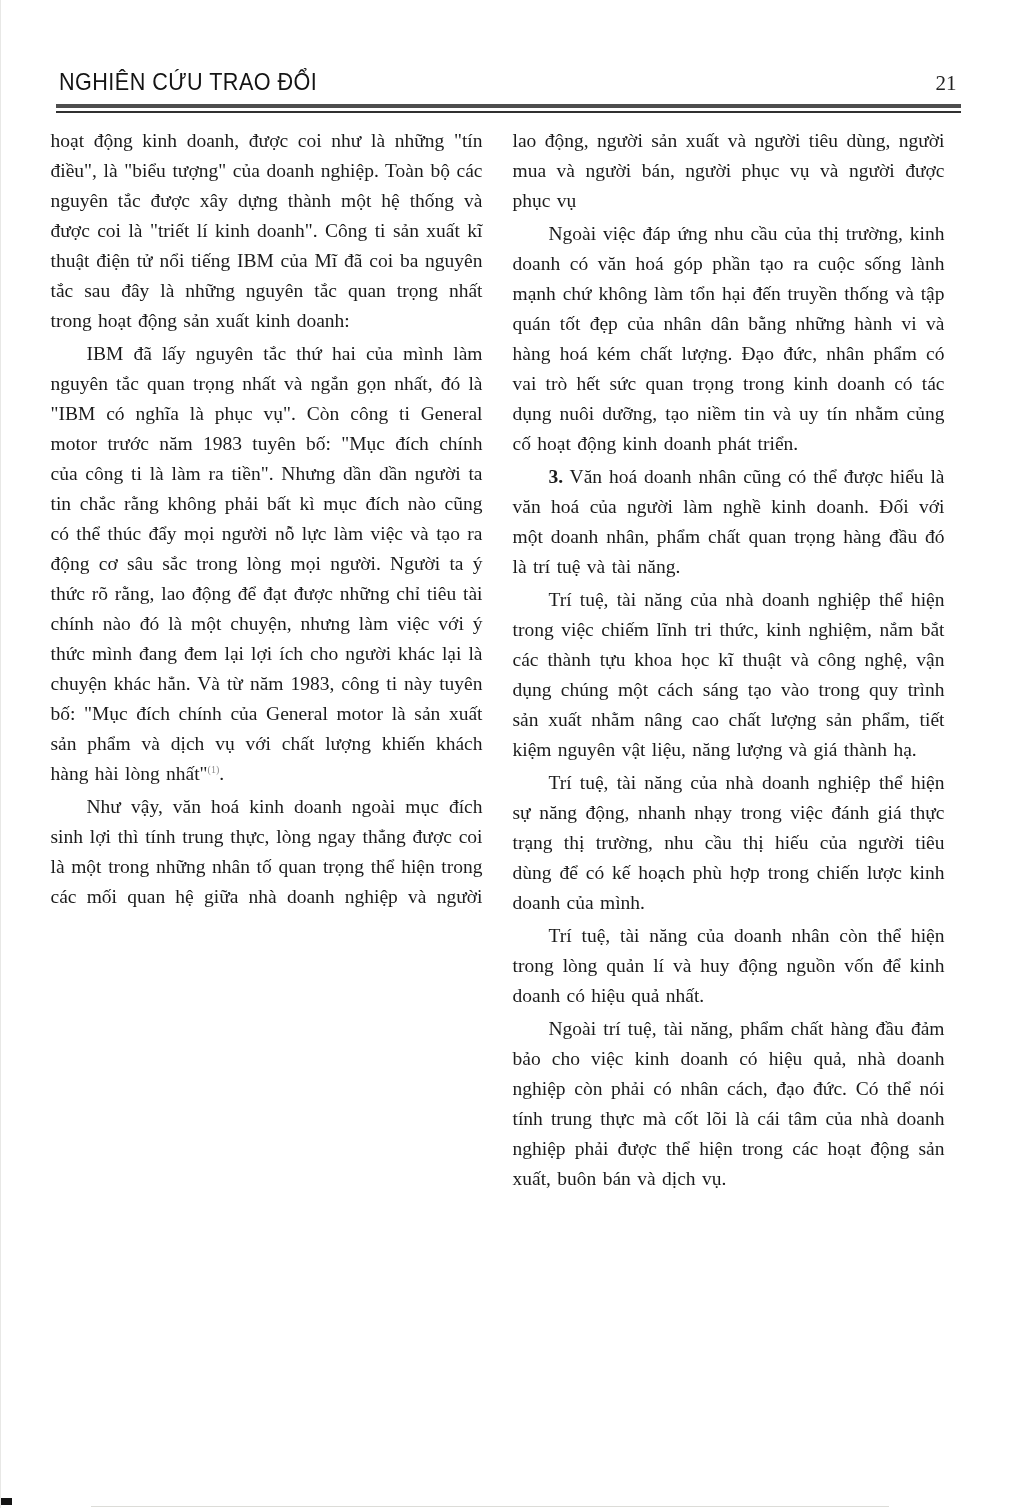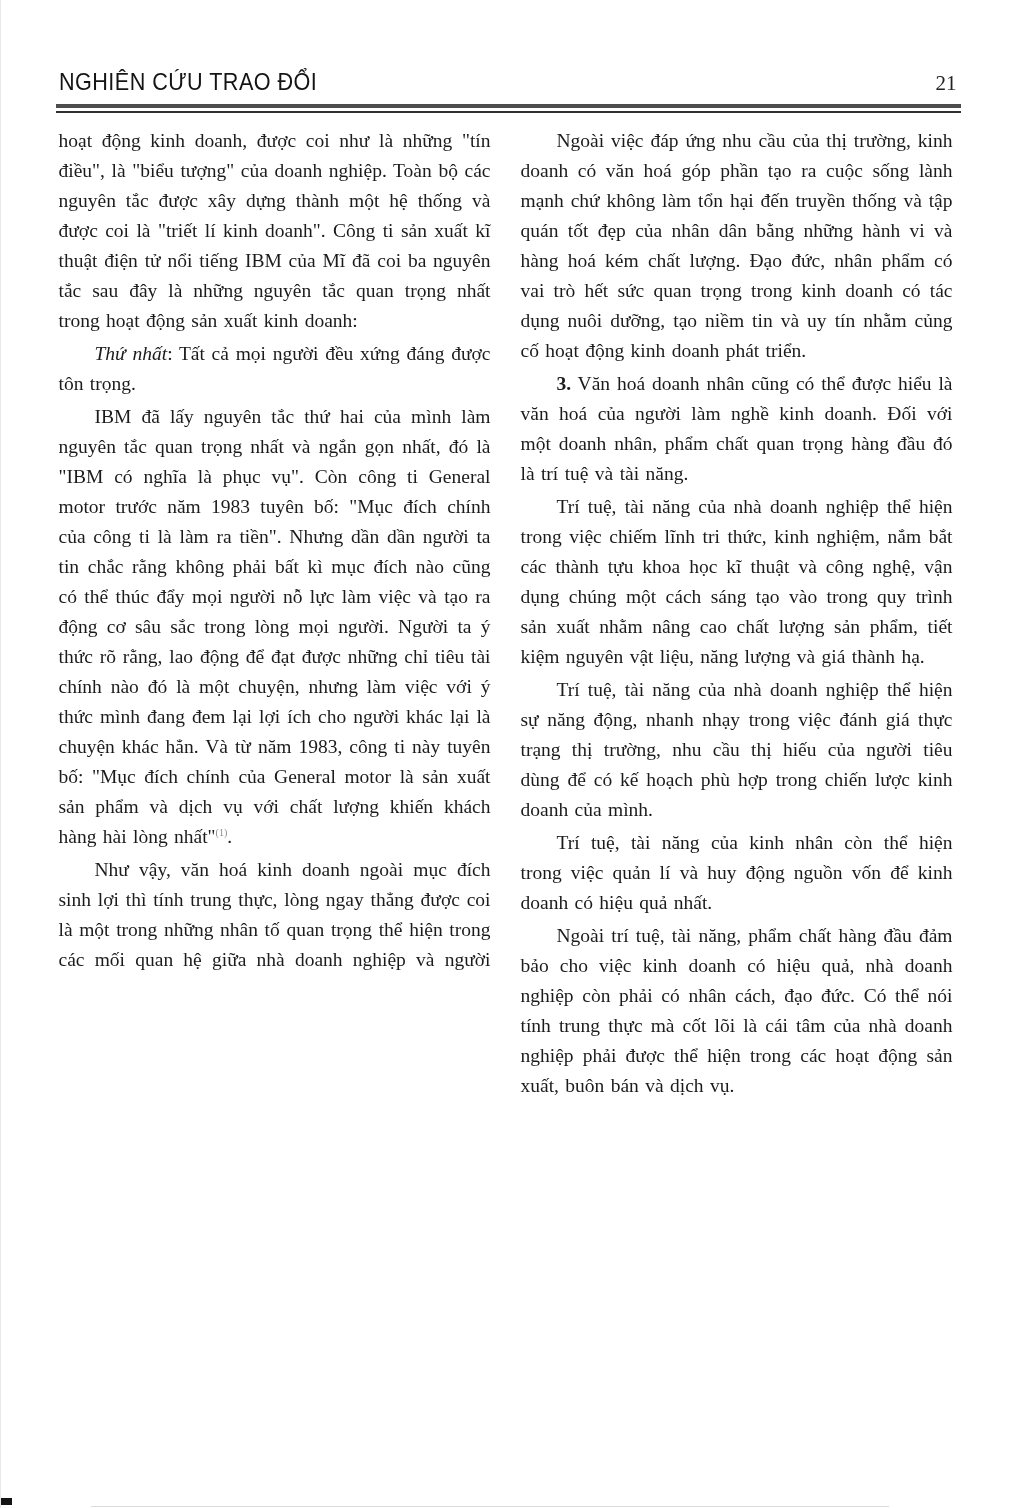--- a/index.html
+++ b/index.html
@@ -26,21 +26,21 @@
   }
   .page-number{
     font-size:21px;color:#222;
   }
   
   .rule{position:absolute;left:55px;right:48px;top:104px;}
   .rule .thick{height:4px;background:#4d4d4d;}
   .rule .thin{height:2px;background:#303030;margin-top:3px;}
   
   .cols{
-    position:absolute;top:126px;left:58px;width:894px;
+    position:absolute;top:126px;left:50px;width:894px;
     display:flex;gap:30px;
   }
   .col{width:434px;}
   .col p{
     margin:0 0 3px 0;
     font-size:19.5px;
     line-height:30px;
     text-align:justify;
     word-spacing:1.5px;
   }
@@ -68,30 +68,30 @@
   </div>
 
   <div class="rule">
     <div class="thick"></div>
     <div class="thin"></div>
   </div>
 
   <div class="cols">
     <div class="col" id="left-col">
         <p>hoạt động kinh doanh, được coi như là những "tín điều", là "biểu tượng" của doanh nghiệp. Toàn bộ các nguyên tắc được xây dựng thành một hệ thống và được coi là "triết lí kinh doanh". Công ti sản xuất kĩ thuật điện tử nổi tiếng IBM của Mĩ đã coi ba nguyên tắc sau đây là những nguyên tắc quan trọng nhất trong hoạt động sản xuất kinh doanh:</p>
-        <p class="indent"><span class="lead-italic">Thứ nhất</span>: Tất cả mọi người đều xứng đáng được tôn trọng.</p>
         <p class="indent">IBM đã lấy nguyên tắc thứ hai của mình làm nguyên tắc quan trọng nhất và ngắn gọn nhất, đó là "IBM có nghĩa là phục vụ". Còn công ti General motor trước năm 1983 tuyên bố: "Mục đích chính của công ti là làm ra tiền". Nhưng dần dần người ta tin chắc rằng không phải bất kì mục đích nào cũng có thể thúc đẩy mọi người nỗ lực làm việc và tạo ra động cơ sâu sắc trong lòng mọi người. Người ta ý thức rõ rằng, lao động để đạt được những chỉ tiêu tài chính nào đó là một chuyện, nhưng làm việc với ý thức mình đang đem lại lợi ích cho người khác lại là chuyện khác hẳn. Và từ năm 1983, công ti này tuyên bố: "Mục đích chính của General motor là sản xuất sản phẩm và dịch vụ với chất lượng khiến khách hàng hài lòng nhất"<sup class="footnote">(1)</sup>.</p>
         <p class="indent justify-last">Như vậy, văn hoá kinh doanh ngoài mục đích sinh lợi thì tính trung thực, lòng ngay thẳng được coi là một trong những nhân tố quan trọng thể hiện trong các mối quan hệ giữa nhà doanh nghiệp và người</p>
       </div>
     <div class="col" id="right-col">
+        <p>lao động, người sản xuất và người tiêu dùng, người mua và người bán, người phục vụ và người được phục vụ</p>
         <p class="indent">Ngoài việc đáp ứng nhu cầu của thị trường, kinh doanh có văn hoá góp phần tạo ra cuộc sống lành mạnh chứ không làm tổn hại đến truyền thống và tập quán tốt đẹp của nhân dân bằng những hành vi và hàng hoá kém chất lượng. Đạo đức, nhân phẩm có vai trò hết sức quan trọng trong kinh doanh có tác dụng nuôi dưỡng, tạo niềm tin và uy tín nhằm củng cố hoạt động kinh doanh phát triển.</p>
         <p class="indent"><span class="lead-bold">3.</span> Văn hoá doanh nhân cũng có thể được hiểu là văn hoá của người làm nghề kinh doanh. Đối với một doanh nhân, phẩm chất quan trọng hàng đầu đó là trí tuệ và tài năng.</p>
         <p class="indent">Trí tuệ, tài năng của nhà doanh nghiệp thể hiện trong việc chiếm lĩnh tri thức, kinh nghiệm, nắm bắt các thành tựu khoa học kĩ thuật và công nghệ, vận dụng chúng một cách sáng tạo vào trong quy trình sản xuất nhằm nâng cao chất lượng sản phẩm, tiết kiệm nguyên vật liệu, năng lượng và giá thành hạ.</p>
         <p class="indent">Trí tuệ, tài năng của nhà doanh nghiệp thể hiện sự năng động, nhanh nhạy trong việc đánh giá thực trạng thị trường, nhu cầu thị hiếu của người tiêu dùng để có kế hoạch phù hợp trong chiến lược kinh doanh của mình.</p>
-        <p class="indent">Trí tuệ, tài năng của kinh nhân còn thể hiện trong việc quản lí và huy động nguồn vốn để kinh doanh có hiệu quả nhất.</p>
+        <p class="indent">Trí tuệ, tài năng của doanh nhân còn thể hiện trong lòng quản lí và huy động nguồn vốn để kinh doanh có hiệu quả nhất.</p>
         <p class="indent">Ngoài trí tuệ, tài năng, phẩm chất hàng đầu đảm bảo cho việc kinh doanh có hiệu quả, nhà doanh nghiệp còn phải có nhân cách, đạo đức. Có thể nói tính trung thực mà cốt lõi là cái tâm của nhà doanh nghiệp phải được thể hiện trong các hoạt động sản xuất, buôn bán và dịch vụ.</p>
       </div>
   </div>
 
   <div class="corner-artifact"></div>
   <div class="bottom-faint-line"></div>
 
 </div>
 
 </body></html>

